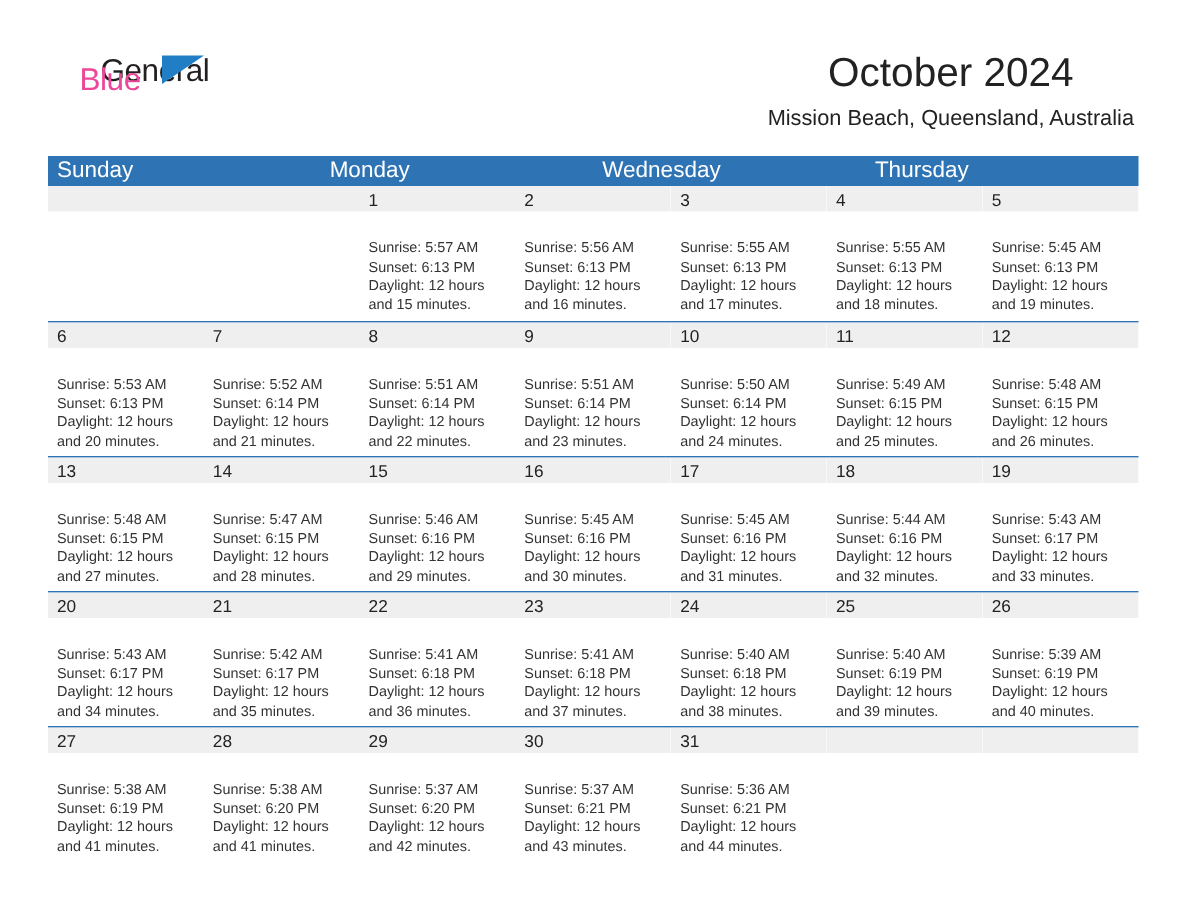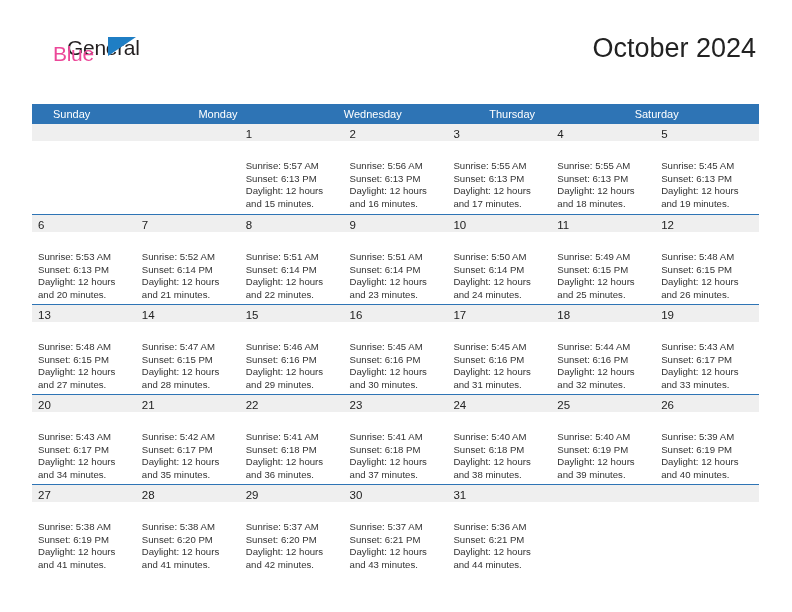--- a/index.html
+++ b/index.html
@@ -90,23 +90,23 @@
   }
 
   .weekday-header {
     display: flex;
     background: #2e74b5;
     height: 20px;
   }
   .weekday-cell {
     flex: 1 1 0;
     color: #ffffff;
-    font-size: 11px;
+    font-size: 15px;
     line-height: 20px;
-    padding-left: 21px;
+    padding-left: 6px;
     box-sizing: border-box;
     white-space: nowrap;
     overflow: hidden;
   }
 
   .week-row {
     display: flex;
     height: 90px;
     border-top: 1.5px solid #2e74b5;
     box-sizing: border-box;
@@ -151,31 +151,31 @@
 <div class="page-header">
 
   <div class="logo">
     <span class="logo-general">General</span>
     <span class="logo-flag"></span>
     <span class="logo-blue">Blue</span>
   </div>
 
   <div class="title-block">
     <div class="month-title">October 2024</div>
+    <div class="location-sub">Mission Beach, Queensland, Australia</div>
   </div>
 
 </div>
 
 <div class="calendar">
   <div class="weekday-header" id="weekday-header">
       <div class="weekday-cell">Sunday</div>
       <div class="weekday-cell">Monday</div>
       <div class="weekday-cell">Wednesday</div>
       <div class="weekday-cell">Thursday</div>
-      <div class="weekday-cell">Saturday</div>
     </div>
   <div id="week-rows">
       <div class="week-row first">
         <div class="day-cell empty">
           <div class="day-number-band"><span class="day-number"></span></div>
           <div class="day-body"></div>
         </div>
         <div class="day-cell empty">
           <div class="day-number-band"><span class="day-number"></span></div>
           <div class="day-body"></div>

